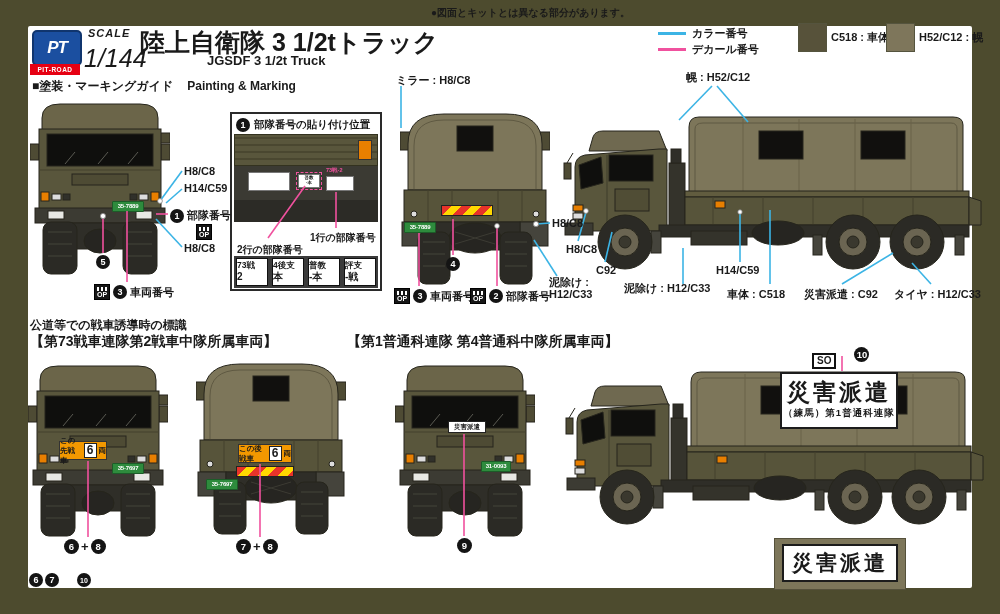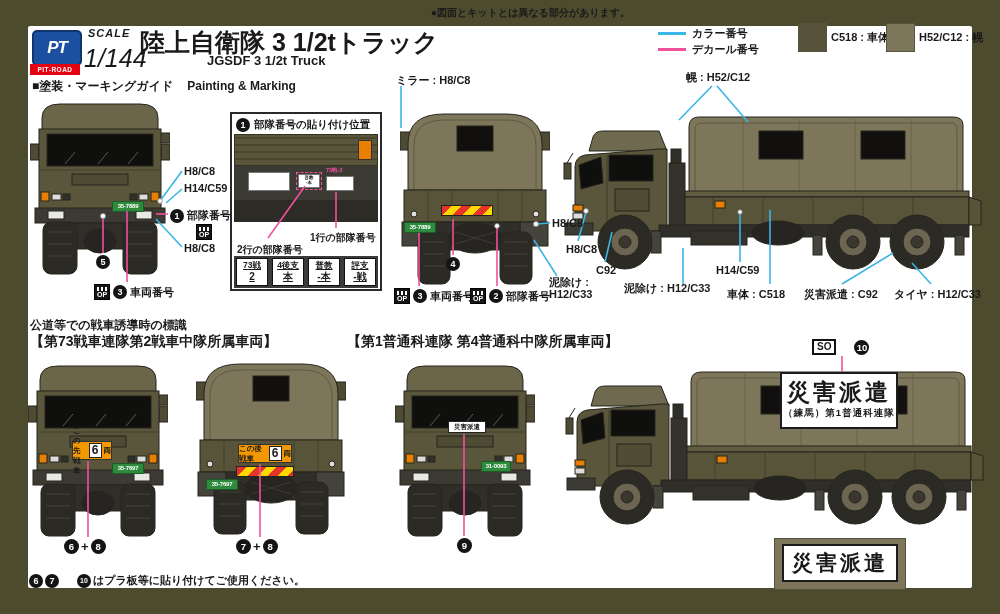--- a/index.html
+++ b/index.html
@@ -28,21 +28,21 @@
   .cl{position:absolute;font-size:11px;font-weight:700;white-space:nowrap;z-index:6;}
   .cl2{line-height:12px;}
   .nc{display:inline-flex;width:14px;height:14px;border-radius:50%;background:#141414;color:#fff;
       font-size:9px;font-weight:800;align-items:center;justify-content:center;flex:0 0 auto;}
   .nc.small10{font-size:7px;margin-left:16px;}
   .row{display:flex;align-items:center;gap:3px;}
   .op-icon{position:relative;width:16px;height:16px;background:#161616;border:1px solid #000;box-sizing:border-box;flex:0 0 auto;}
   .op-icon::before{content:"";position:absolute;left:2px;right:2px;top:2px;height:4px;
       background:repeating-linear-gradient(90deg,#fff 0 2px,transparent 2px 4px);}
   .op-icon .op-t{position:absolute;left:0;right:0;bottom:0;text-align:center;font-size:7px;font-weight:800;color:#fff;line-height:9px;}
-  .so-box{background:#fff;border:2px solid #111;font-size:10px;font-weight:800;line-height:12px;padding:0 3px;}
+  .so-box{background:#fff;border:2px solid #111;font-size:10px;font-weight:800;line-height:12px;padding:0 3px;margin-top:14px;}
   .plate{position:absolute;background:#2e8b3d;border:1px solid #1c5c28;border-radius:1px;color:#fff;
       font-size:6px;font-weight:800;text-align:center;z-index:4;letter-spacing:-.2px;}
   .stripes{position:absolute;background:repeating-linear-gradient(135deg,#e8332a 0 7px,#ffd800 7px 14px);
       border:1px solid #222;z-index:4;box-sizing:border-box;}
   .roadsign{position:absolute;background:#f39800;border:1px solid #333;z-index:4;display:flex;align-items:center;
       justify-content:center;gap:2px;box-sizing:border-box;}
   .roadsign .t{font-size:7.5px;font-weight:800;}
   .roadsign .n{background:#fff;border:1px solid #222;font-size:12px;font-weight:800;line-height:13px;padding:0 2px;}
   .whitesign{position:absolute;background:#fff;border:1px solid #222;z-index:4;text-align:center;font-weight:800;box-sizing:border-box;}
   .banner{position:absolute;background:#fff;border:2px solid #1c1c1c;z-index:4;text-align:center;box-sizing:border-box;}
@@ -58,21 +58,21 @@
   
   .pbox{left:230px;top:112px;width:152px;height:179px;border:2px solid #2a2a2a;background:#fff;z-index:3;box-sizing:border-box;}
   .pbox-title{position:absolute;left:4px;top:4px;display:flex;gap:4px;align-items:center;font-size:10.5px;font-weight:800;}
   .pbox-img{position:absolute;left:2px;top:20px;width:144px;height:88px;}
   .pbox-top{position:absolute;left:0;top:0;width:100%;height:32px;background:#59563c;border:1px solid #33321f;box-sizing:border-box;
       background-image:repeating-linear-gradient(0deg,transparent 0 5px,#4a4730 5px 7px);}
   .pbox-mid{position:absolute;left:0;top:32px;width:100%;height:34px;background:#3b3a33;}
   .pbox-low{position:absolute;left:0;top:66px;width:100%;height:22px;background:#2c2b26;}
   .pbox-strip{position:absolute;left:2px;top:142px;width:144px;height:32px;background:#3b3b3b;display:flex;gap:4px;
       align-items:center;justify-content:center;}
-  .sample-box{background:#fff;border:1px solid #111;width:30px;height:26px;text-align:center;text-decoration:underline;}
+  .sample-box{background:#fff;border:1px solid #111;width:30px;height:26px;}
   .sample-top{font-size:8.5px;font-weight:800;line-height:12px;white-space:nowrap;}
   .sample-bottom{font-size:10px;font-weight:800;line-height:12px;}
   .pbox-label{position:absolute;font-size:10px;font-weight:800;white-space:nowrap;}
   .mini-decal{position:absolute;background:#fff;border:1px solid #777;font-size:4.5px;line-height:5px;font-weight:700;
       text-align:center;color:#111;}
   .section-head{font-size:12px;font-weight:800;z-index:5;}
   .section-title{font-size:14px;font-weight:900;z-index:5;}
   .note-text{font-size:12px;font-weight:800;line-height:17px;z-index:5;}
   .footer-note{display:flex;align-items:center;gap:2px;font-size:11px;font-weight:700;z-index:5;}
 </style>
@@ -312,21 +312,21 @@
   <svg class="truck" style="left:196px;top:358px" width="150" height="180" viewBox="0 0 150 180">
       <use href="#truck-rear"></use>
     </svg>
   <svg class="truck" style="left:395px;top:362px" width="140" height="175" viewBox="0 0 140 175">
       <use href="#truck-front"></use>
     </svg>
   <svg class="truck" style="left:565px;top:360px" width="420" height="165" viewBox="0 0 420 165">
       <use href="#truck-side"></use>
     </svg>
 
-  <div class="roadsign" style="left:72px;top:441px;width:40px;height:19px">
+  <div class="roadsign" style="left:59px;top:441px;width:48px;height:19px">
     <span class="t">この先戦車</span>
     <span class="n">6</span>
     <span class="t">両</span>
   </div>
   <div class="plate" style="left:112px;top:463px;width:30px;height:9px;line-height:8px">35-7697</div>
   <div class="marker" style="left:64px;top:539px">
     <span class="nc">6</span>
     <span>+</span>
     <span class="nc">8</span>
   </div>
@@ -359,21 +359,20 @@
     <div class="sub">（練馬）第1普通科連隊</div>
   </div>
   <div class="canvas-chip" style="left:774px;top:538px;width:132px;height:52px">
     <div class="inner">災害派遣</div>
   </div>
 
   <div class="abs footer-note" style="left:29px;top:573px">
     <span class="nc">6</span>
     <span class="nc">7</span>
     <span class="nc small10">10</span>
-    <span>はプラ板等に貼り付けてご使用ください。</span>
   </div>
 
   <svg class="lines" width="1000" height="614">
     <g stroke="#3cb4e5" stroke-width="1.6" fill="none">
       <path d="M160 201 L182 171"></path>
       <path d="M166 203 L182 189"></path>
       <path d="M156 219 L182 247"></path>
       <path d="M401 86 L401 128"></path>
       <path d="M536 224 L550 223"></path>
       <path d="M534 240 L557 276"></path>

